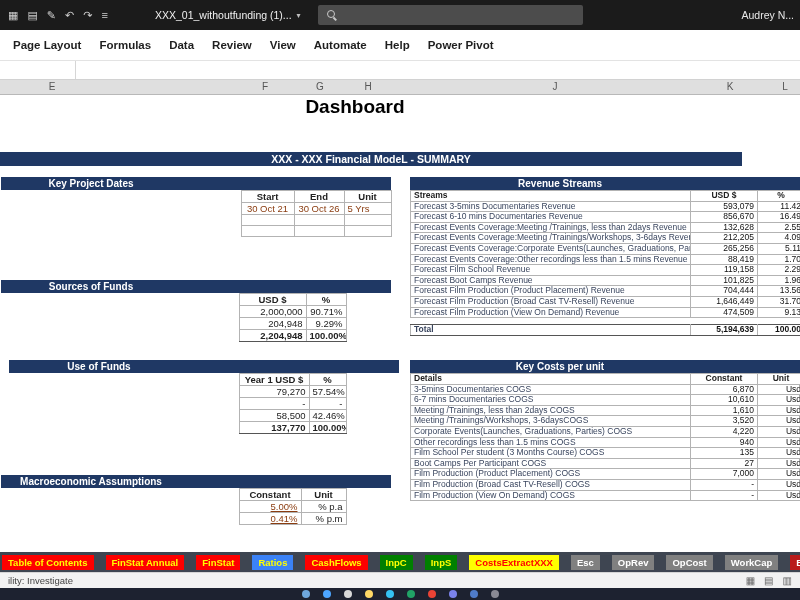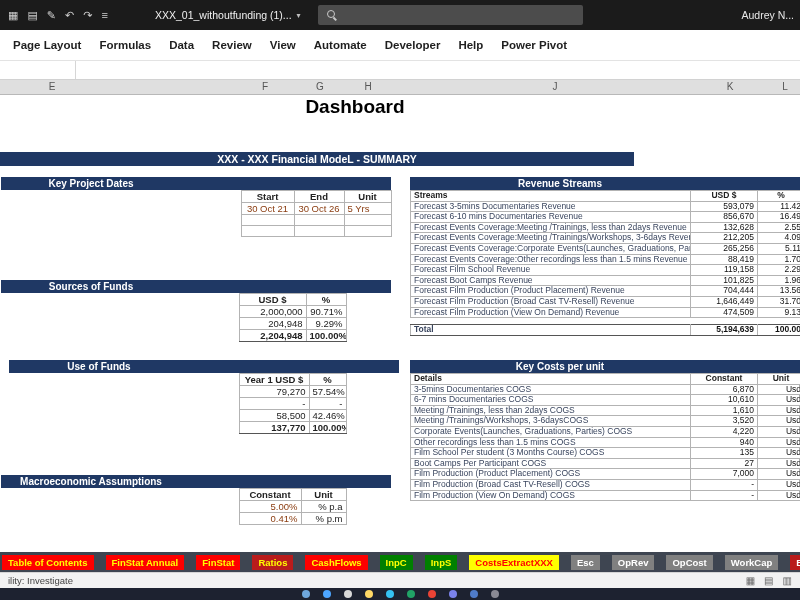--- a/index.html
+++ b/index.html
@@ -31,40 +31,40 @@
   .formula-field { flex:1; height:100%; }
 
   
   .col-headers { position:absolute; top:80px; left:0; right:0; height:15px; background:#dfdfdf; border-bottom:1px solid #b8b8b8; }
   .col-letter { position:absolute; top:1px; transform:translateX(-50%); font-size:10px; color:#555; cursor:pointer; }
 
   
   .sheet { position:absolute; top:95px; left:0; width:800px; height:457px; background:#fff; overflow:hidden; }
   .dash-title { position:absolute; top:1px; left:0; width:710px; text-align:center; font-size:19px; font-weight:bold; color:#000; }
   .navy { position:absolute; background:#1F3864; color:#fff; font-weight:bold; overflow:hidden; }
-  .summary-bar { top:57px; left:0; width:634px; height:14px; line-height:14px; font-size:10.5px; text-align:center; }
+  .summary-bar { top:57px; left:0; width:742px; height:14px; line-height:14px; font-size:10.5px; text-align:center; }
   .section-bar { height:13px; line-height:13px; font-size:10px; }
   .section-bar .lbl { display:block; text-align:center; }
   .lbl-left { width:180px; }
   .lbl-right { width:300px; }
 
   table.tbl { position:absolute; border-collapse:collapse; table-layout:fixed; }
   .tbl td, .tbl th { border:1px solid #b3b3b3; overflow:hidden; white-space:nowrap; padding:0 3px; font-weight:normal; color:#222; }
   .tbl th { font-weight:bold; text-align:center; }
   .left-t td, .left-t th { height:11px; line-height:11px; font-size:9.5px; }
   .right-t td, .right-t th { height:9.6px; line-height:9.6px; font-size:8.5px; }
   .left-t td:first-child, .left-t th:first-child { border:none; }
 
   .kpd td { text-align:center; color:#8a3c10; }
   .kpd td:first-child { color:#222; }
   .kpd td:nth-child(4) { text-align:left; }
 
   .sof td:nth-child(2), .sof td:nth-child(3),
   .uof td:nth-child(2), .uof td:nth-child(3) { text-align:right; }
-  .mac td:nth-child(2) { text-align:right; color:#8a3c10; }
+  .mac td:nth-child(2) { text-align:right; color:#8a3c10;text-decoration:underline; }
   .mac td:nth-child(3) { text-align:right;margin-top:28px; }
 
   .rev th:first-child, .cos th:first-child { text-align:left; }
   .rev td:first-child, .cos td:first-child { text-align:left; color:#39455e; }
   .rev td:nth-child(2), .rev td:nth-child(3),
   .cos td:nth-child(2), .cos td:nth-child(3) { text-align:right; color:#111; }
 
   tfoot tr.total td { font-weight:bold; border-top:1px solid #555; border-bottom:1px solid #555; }
   tfoot tr.spacer td { border:none; height:7px; }
 
@@ -107,21 +107,20 @@
     <span class="user-name">Audrey N...</span>
   </div>
 
   <div class="ribbon">
       <div class="ribbon-tab">Page Layout</div>
       <div class="ribbon-tab">Formulas</div>
       <div class="ribbon-tab">Data</div>
       <div class="ribbon-tab">Review</div>
       <div class="ribbon-tab">View</div>
       <div class="ribbon-tab">Automate</div>
-      <div class="ribbon-tab">Developer</div>
       <div class="ribbon-tab">Help</div>
       <div class="ribbon-tab">Power Pivot</div>
     </div>
 
   <div class="formula-bar">
     <div class="name-box"></div>
     <div class="formula-field"></div>
   </div>
 
   <div class="col-headers">
@@ -449,21 +448,21 @@
         </tbody>
     </table>
 
   </div>
 
   <div class="tabstrip">
     <div style="display:flex; align-items:center;">
         <div class="sheet-tab" style="background: rgb(254, 0, 0); color: rgb(255, 255, 0);">Table of Contents</div>
         <div class="sheet-tab" style="background: rgb(254, 0, 0); color: rgb(255, 255, 0);">FinStat Annual</div>
         <div class="sheet-tab" style="background: rgb(254, 0, 0); color: rgb(255, 255, 0);">FinStat</div>
-        <div class="sheet-tab" style="background: #b91c1c; color: rgb(255, 255, 0);">Ratios</div>
+        <div class="sheet-tab" style="background: #3b82f6; color: rgb(255, 255, 0);">Ratios</div>
         <div class="sheet-tab" style="background: rgb(254, 0, 0); color: rgb(255, 255, 0);">CashFlows</div>
         <div class="sheet-tab" style="background: rgb(0, 128, 0); color: rgb(255, 255, 0);">InpC</div>
         <div class="sheet-tab" style="background: rgb(0, 128, 0); color: rgb(255, 255, 0);">InpS</div>
         <div class="sheet-tab" style="background: rgb(255, 255, 0); color: rgb(254, 0, 0);">CostsExtractXXX</div>
         <div class="sheet-tab" style="background: rgb(128, 128, 128); color: rgb(255, 255, 255);">Esc</div>
         <div class="sheet-tab" style="background: rgb(128, 128, 128); color: rgb(255, 255, 255);">OpRev</div>
         <div class="sheet-tab" style="background: rgb(128, 128, 128); color: rgb(255, 255, 255);">OpCost</div>
         <div class="sheet-tab" style="background: rgb(128, 128, 128); color: rgb(255, 255, 255);">WorkCap</div>
         <div class="sheet-tab" style="background: #b91c1c; color: rgb(255, 255, 255);">Equity</div>
         <div class="sheet-tab" style="background: rgb(128, 128, 128); color: rgb(255, 255, 255);">FxdA</div>

